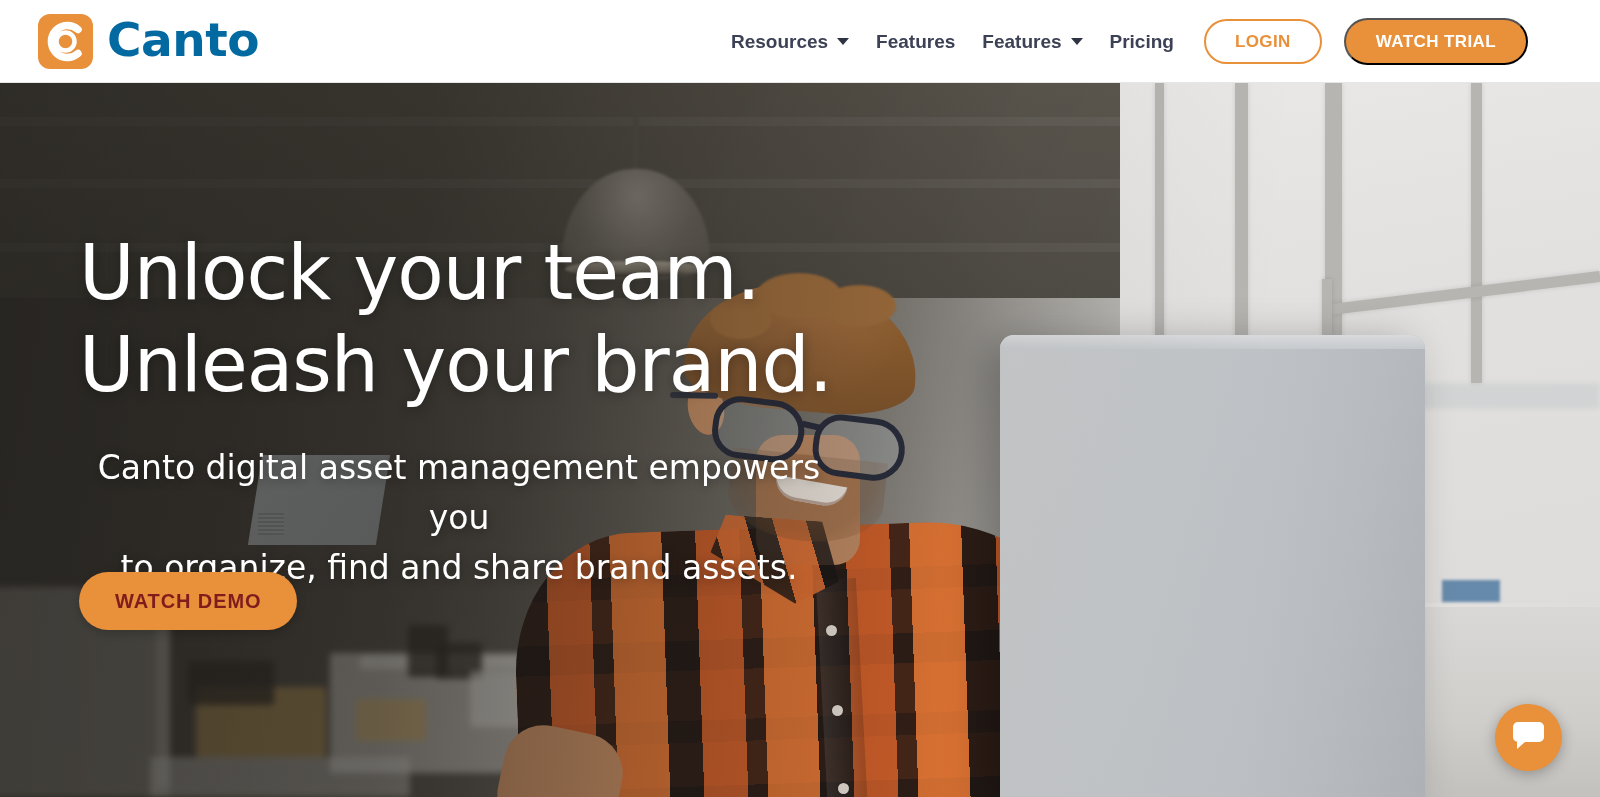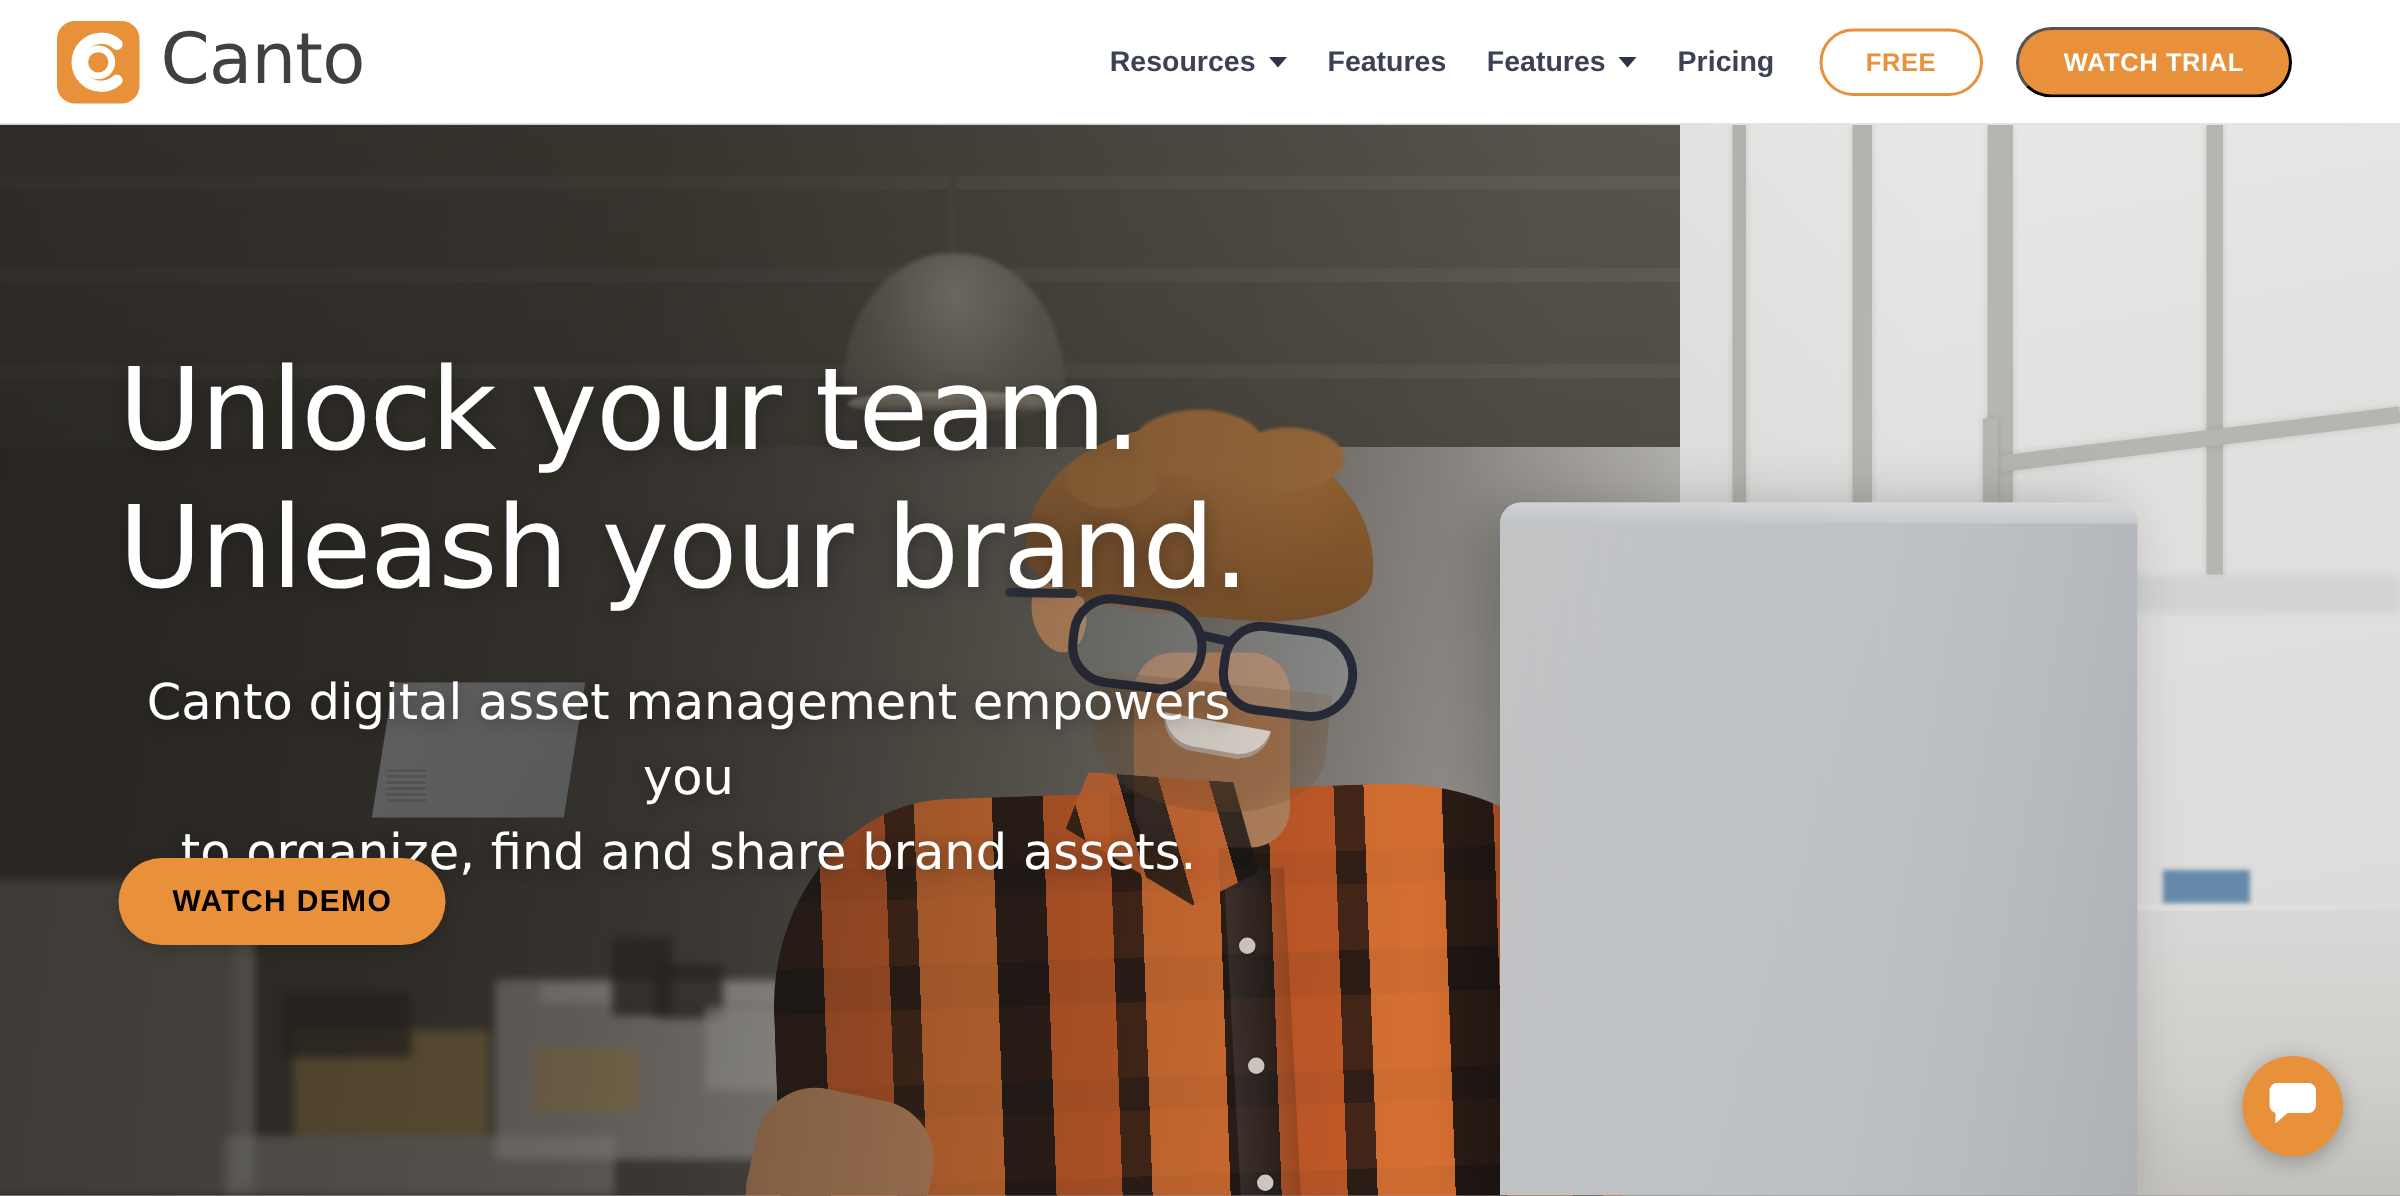--- a/index.html
+++ b/index.html
@@ -24,21 +24,21 @@
     display:flex; align-items:center; gap:14px;
     cursor:pointer;
   }
   .logo-mark{
     width:55px; height:55px; border-radius:12px;
     background:#E8903A; position:relative; flex:none;
   }
   .logo-mark svg{ position:absolute; left:0; top:0; }
   .logo-word{
     font-size:47px; line-height:47px;
-    color:#404040; font-weight:400;
+    color:#0369a1; font-weight:700;
     letter-spacing:-0.5px;
     font-family:"DejaVu Sans", sans-serif;
     transform:translateY(-2px);
   }
 
   .nav{
     position:absolute; right:72px; top:0; height:83px;
     display:flex; align-items:center; gap:0;
   }
   .nav-item{
@@ -306,21 +306,21 @@
     font-weight:400; color:#ffffff;
     font-family:"DejaVu Sans", sans-serif;
     text-shadow:0 2px 10px rgba(0,0,0,.35);
     white-space:pre-line;
     text-align:center;
   }
   .hero-cta{
     position:absolute; top:489px; left:0;
     display:flex; align-items:center; justify-content:center;
     height:58px; padding:0 36px;
-    border-radius:999px; background:#E8903A; color:#000000;
+    border-radius:999px; background:#E8903A; color:#7f1d1d;
     font-size:20px; font-weight:bold; letter-spacing:.9px;
     cursor:pointer; border:none;
     font-family:"Liberation Sans", sans-serif;
     box-shadow:0 3px 10px rgba(0,0,0,.2);
   }
 
   .chat-fab{
     position:absolute; right:38px; bottom:26px;
     width:67px; height:67px; border-radius:50%;
     background:#E8903A; z-index:30;
@@ -357,21 +357,21 @@
 
     <div class="nav-item">
       <span>Features</span>
       <i class="caret"></i>
     </div>
 
     <div class="nav-item">
       <span>Pricing</span>
     </div>
 
-    <button class="btn-login">FREE</button>
+    <button class="btn-login">LOGIN</button>
     <button class="btn-trial">WATCH TRIAL</button>
   </nav>
 </header>
 
 <section class="hero">
 
   <div class="hero-photo">
     <div class="bg-base"></div>
 
     <div class="ceiling">

